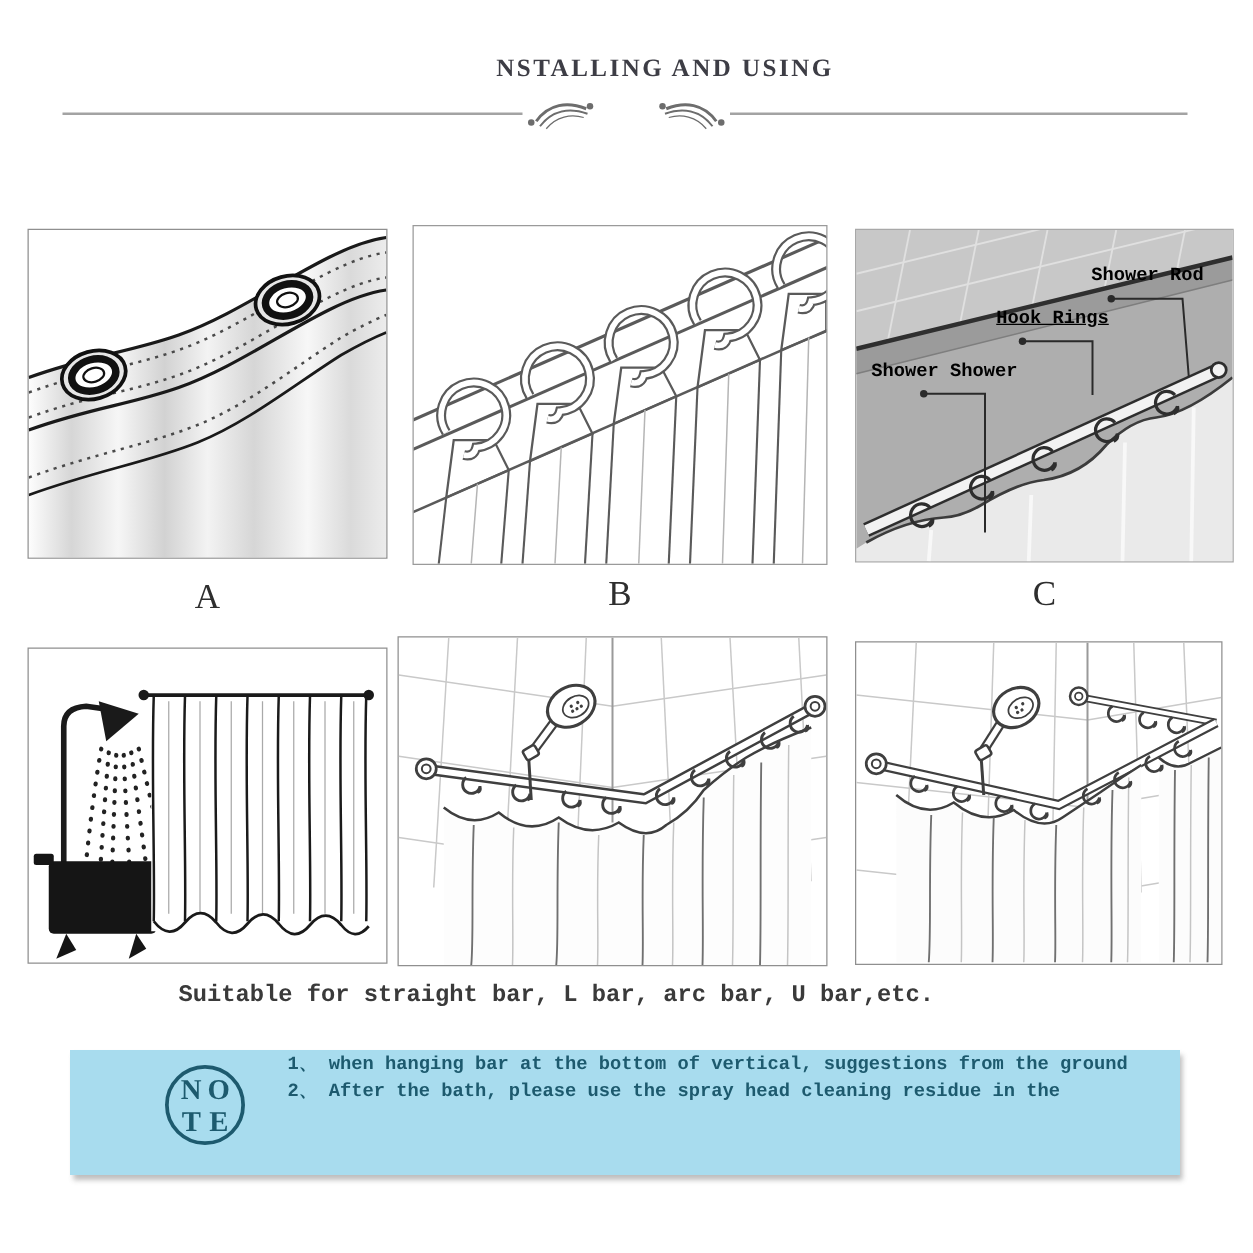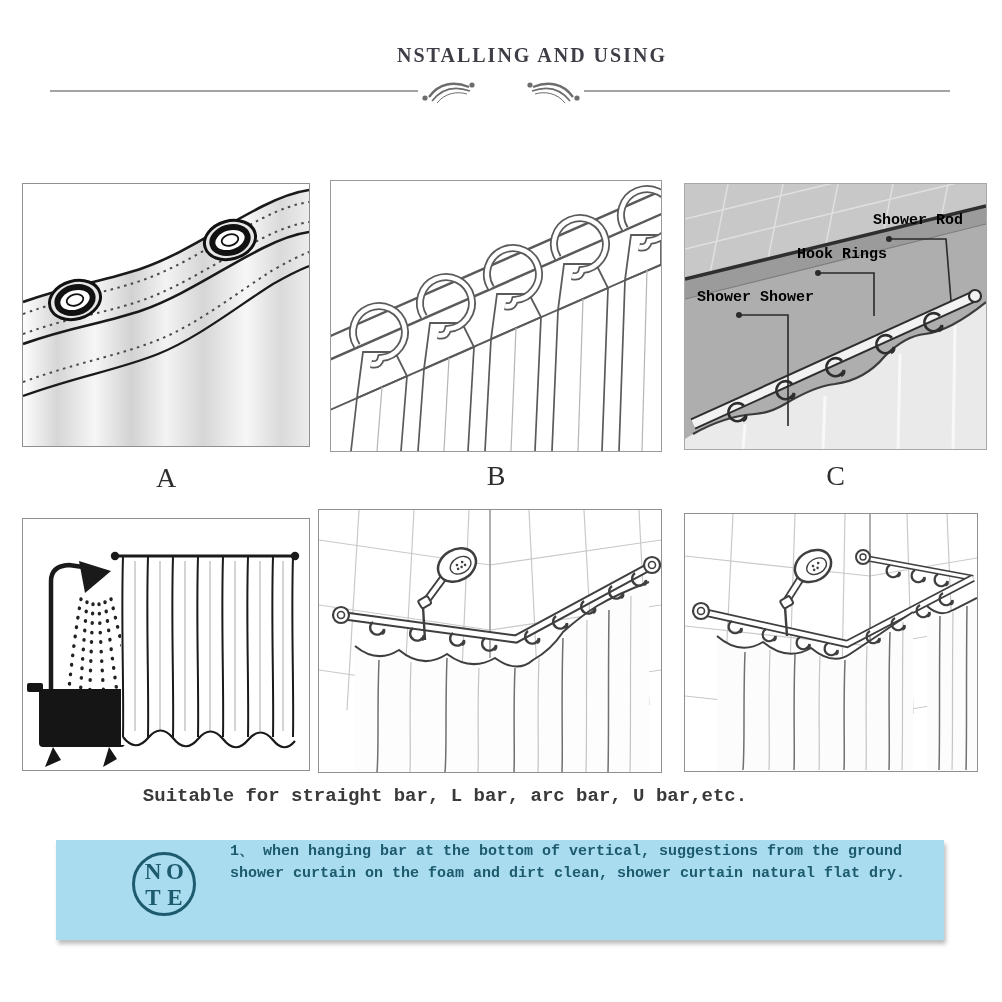--- a/index.html
+++ b/index.html
@@ -21,21 +21,21 @@
   #panelF{left:684px;top:513px;width:294px;height:259px;}
   .abc{position:absolute;text-align:center;font-family:"Liberation Serif",serif;
        font-size:28px;color:#2e2e2e;}
   #labA{left:22px;top:462px;width:288px;}
   #labB{left:330px;top:460px;width:332px;}
   #labC{left:684px;top:460px;width:303px;}
   
   .anno{position:absolute;font-family:"Liberation Mono",monospace;font-weight:bold;
         font-size:15px;color:#000000;white-space:nowrap;}
   #annoRod{left:188px;top:28px;}
-  #annoRings{left:112px;top:62px;}
+  #annoRings{left:112px;top:62px;text-decoration:underline;}
   #annoCurtain{left:12px;top:105px;}
   
   .caption{position:absolute;top:785px;left:0;width:890px;text-align:center;
            font-family:"Liberation Mono",monospace;font-weight:bold;font-size:19px;
            color:#3a3a3a;}
   
   .note{position:absolute;left:56px;top:840px;width:888px;height:100px;background:#a8dcee;
         box-shadow:2px 4px 4px rgba(110,110,110,.45);}
   .note-badge{position:absolute;left:76px;top:12px;width:64px;height:64px;border-radius:50%;
               border:3px solid #1d5a6e;display:grid;grid-template-columns:1fr 1fr;
@@ -482,17 +482,17 @@
 
   <div class="note">
     <div class="note-badge">
       <span>N</span>
       <span>O</span>
       <span>T</span>
       <span>E</span>
     </div>
     <div class="note-text">
       <div>1、 when hanging bar at the bottom of vertical, suggestions from the ground</div>
-      <div>shower curtain on the foam and dirt clean, shower curtain natural flat dry.</div>
+      <div>2、 After the bath, please use the spray head cleaning residue in the</div>
     </div>
   </div>
 
 </div>
 
 </body></html>

